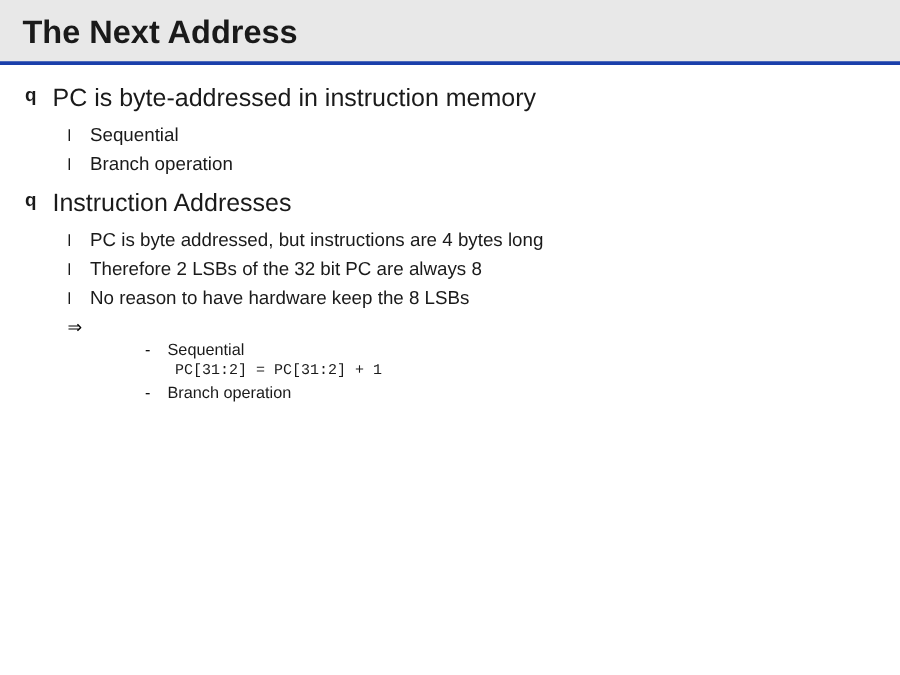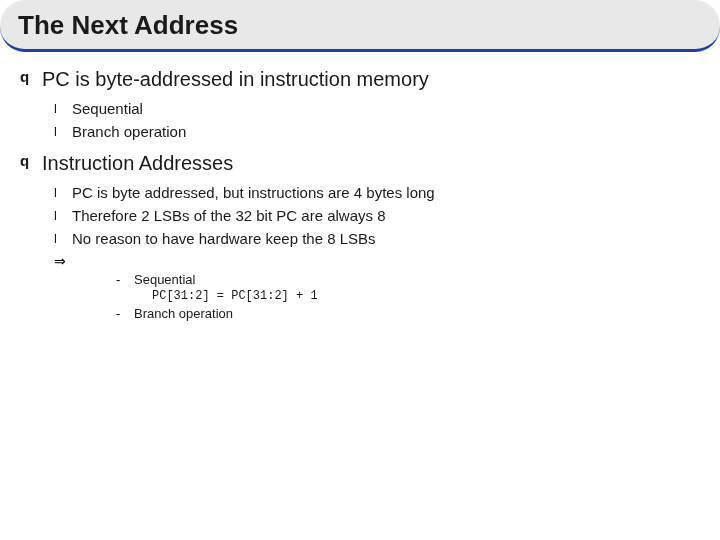--- a/index.html
+++ b/index.html
@@ -1,15 +1,15 @@
 <!DOCTYPE html>
 <html><head>
   <meta charset="utf-8">
   <style>
-    * { margin: 0; padding: 0; box-sizing: border-box; border-radius: 25px; }
+    * { margin: 0; padding: 0; box-sizing: border-box; }
     body {
       width: 720px;
       height: 540px;
       background: #ffffff;
       font-family: Arial, Helvetica, sans-serif;
       overflow: hidden;
     }
     .page {
       width: 720px;
       height: 540px;
@@ -111,21 +111,21 @@
       min-width: 10px;
     }
     .dash-text {
       font-size: 13px;
       color: #1a1a1a;
     }
     .code-indented {
       font-family: 'Courier New', Courier, monospace;
       font-size: 12px;
       color: #1a1a1a;
-      margin-left: 46px;
+      margin-left: 34px;
       margin-bottom: 3px;
     }
   </style>
 </head>
 <body>
 
 <div class="page">
 
   <div class="header">
     <span class="header-title">The Next Address</span>

